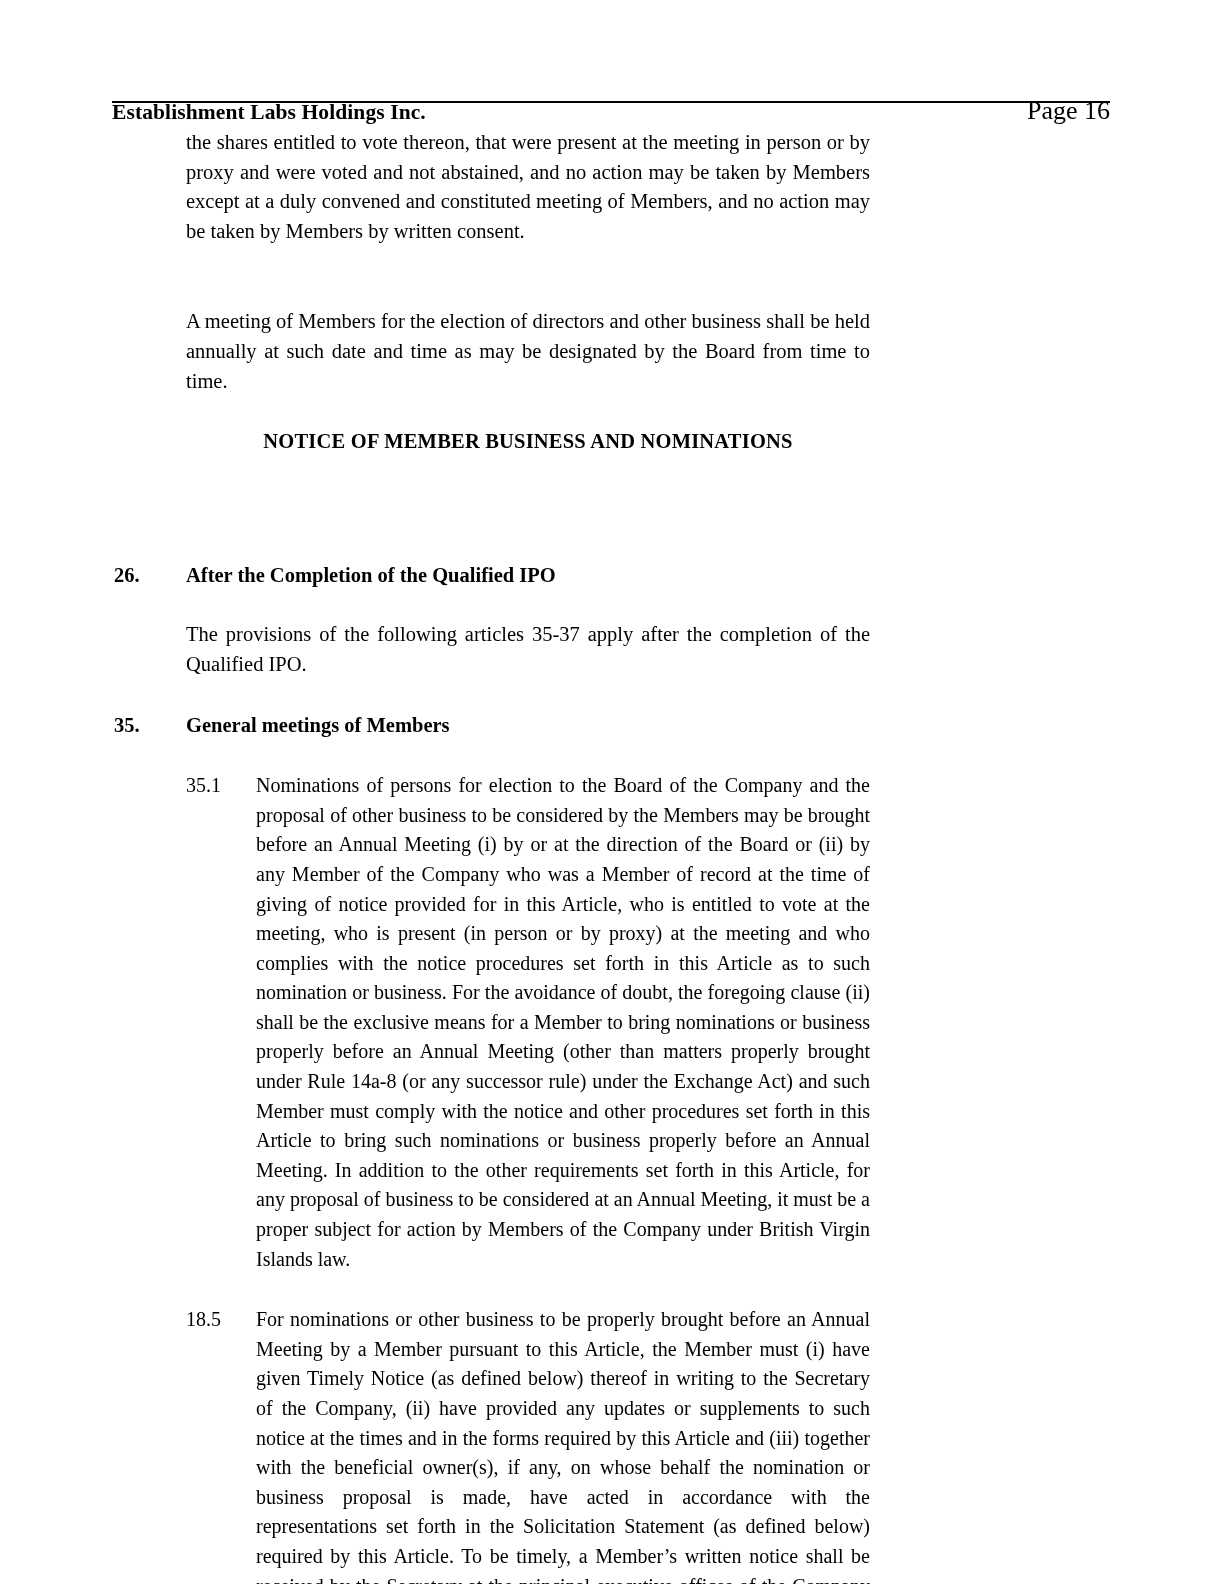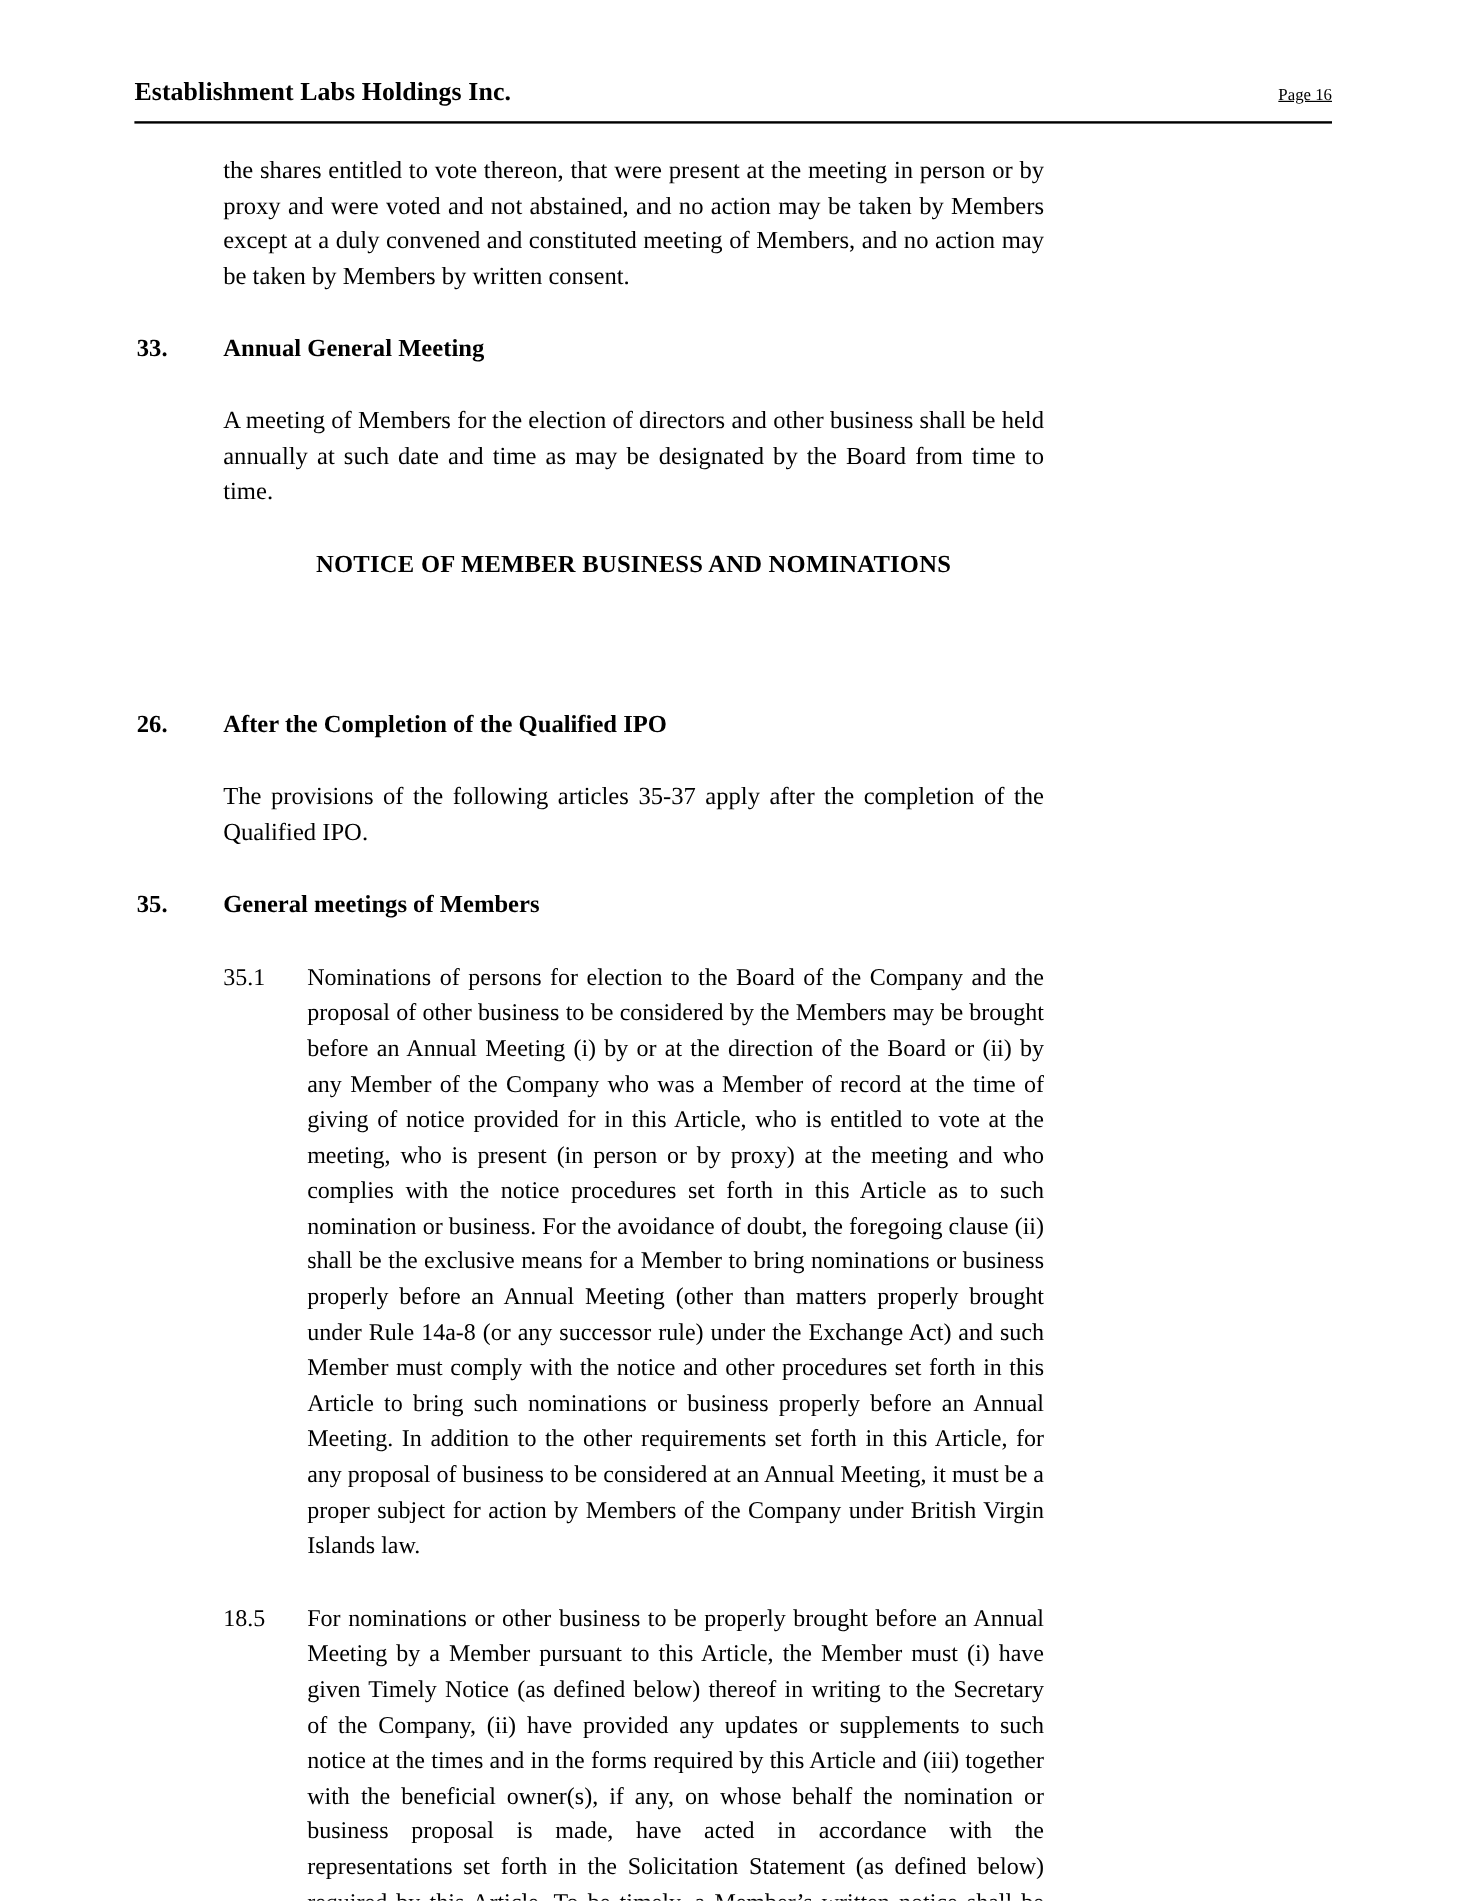--- a/index.html
+++ b/index.html
@@ -31,26 +31,26 @@
     width: 998px;
     display: flex;
     align-items: baseline;
     justify-content: space-between;
   }
   .header-title {
     font-size: 21.5px;
     font-weight: bold;
     letter-spacing: 0.1px;
     white-space: nowrap;
+    margin-top: 36px;
   }
   .header-page {
-    font-size: 14px;
+    font-size: 26px;
     font-weight: normal;
     white-space: nowrap;
-    text-decoration: underline;
   }
   .header-rule {
     position: absolute;
     left: 112px;
     top: 101px;
     width: 998px;
     height: 0;
     border-top: 2.5px solid #000000;
   }
 
@@ -140,24 +140,20 @@
     <span class="header-page">Page 16</span>
   </div>
   <div class="header-rule"></div>
 
   <div class="content">
 
     <p class="para last-line-natural">the shares entitled to vote thereon, that were present at the meeting in person or by proxy and were voted and not abstained, and no action may be taken by Members except at a duly convened and constituted meeting of Members, and no action may be taken by Members by written consent.</p>
 
     <div class="spacer-md"></div>
 
-    <div class="section">
-      <span class="section-number">33.</span>
-      <span class="section-title">Annual General Meeting</span>
-    </div>
 
     <div class="spacer-sm"></div>
 
     <p class="para last-line-natural">A meeting of Members for the election of directors and other business shall be held annually at such date and time as may be designated by the Board from time to time.</p>
 
     <div class="spacer-md"></div>
 
     <div class="center-heading">NOTICE OF MEMBER BUSINESS AND NOMINATIONS</div>
 
     <div class="spacer-xl"></div>

